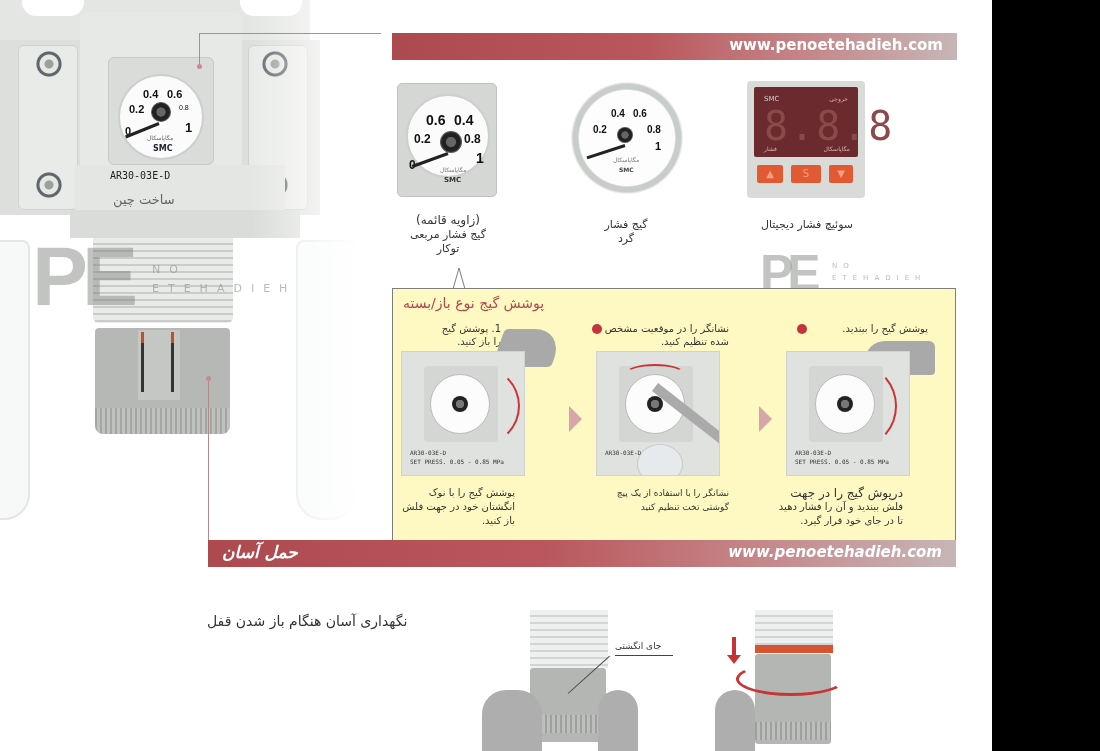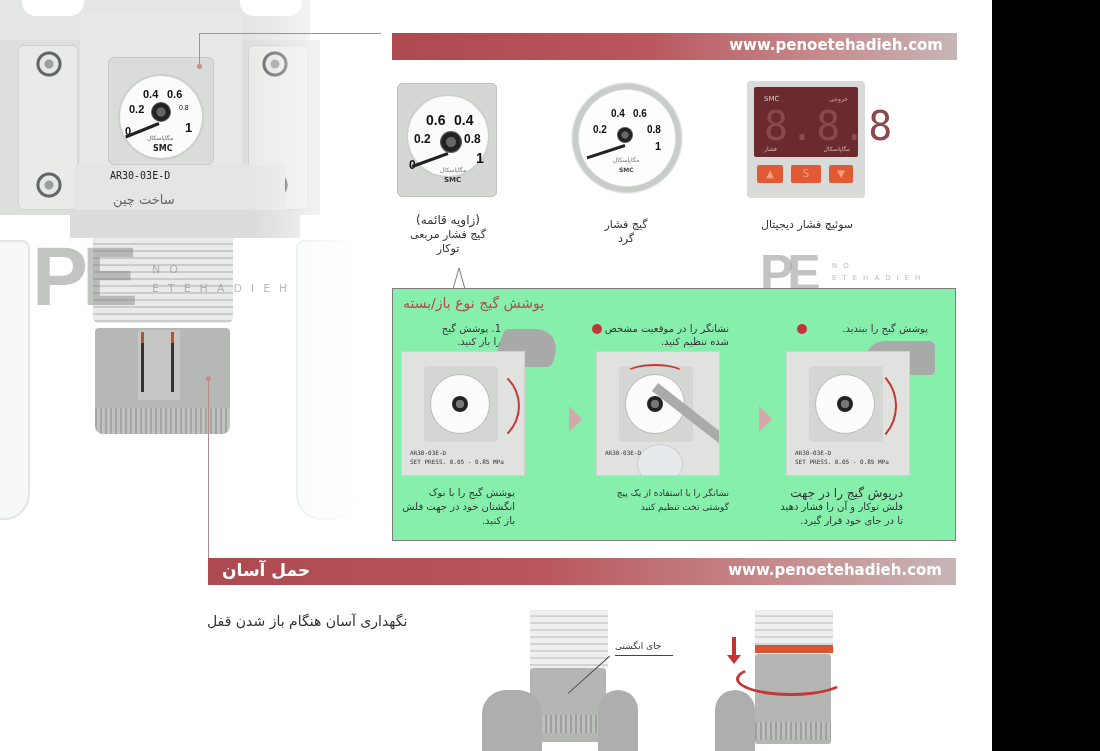--- a/index.html
+++ b/index.html
@@ -52,21 +52,21 @@
 
   .sq-gauge { position: absolute; left: 397px; top: 83px; width: 100px; height: 114px; background: #d4d7d4; border-radius: 5px; border: 1px solid #bfc2bf; }
   .rd-gauge { position: absolute; left: 571px; top: 82px; width: 112px; height: 112px; border-radius: 50%; background: radial-gradient(circle, #fdfdfd 0 60%, #c9cdca 62% 68%, #efefef 70% 80%, #aab0ad 84%); }
   .dig-switch { position: absolute; left: 747px; top: 81px; width: 118px; height: 117px; background: #d8dbd8; border-radius: 4px; }
   .dig-screen { position: absolute; left: 7px; top: 6px; width: 104px; height: 70px; background: #6b2b2e; border-radius: 2px; }
   .dig-seg { position: absolute; top: 16px; font-family: "DejaVu Sans Mono", monospace; font-size: 40px; color: #8a4a4c; letter-spacing: 2px; }
   .dig-btn { position: absolute; top: 84px; height: 18px; background: #e25a34; border-radius: 2px; color: #f2a080; font-size: 10px; text-align: center; line-height: 18px; }
   .dig-brand { position: absolute; left: 10px; top: 8px; font-size: 7px; color: #cfcfcf; }
 
   
-  .cover-box { position: absolute; left: 392px; top: 288px; width: 564px; height: 253px; border: 1px solid #7d7d7d; background: #86efac; }
+  .cover-box { position: absolute; left: 392px; top: 288px; width: 564px; height: 253px; border: 1px solid #7d7d7d; background: #fef9c3; }
   .cover-title { position: absolute; left: 10px; top: 6px; font-size: 14px; color: #b04a50; direction: rtl; }
   .step-text { position: absolute; font-size: 10px; color: #333; direction: rtl; line-height: 13px; text-align: right; }
   .step-badge { display: inline-block; width: 10px; height: 10px; border-radius: 50%; background: #c2353a; vertical-align: middle; }
   .step-img { position: absolute; top: 62px; width: 124px; height: 125px; background: #e0e2df; border: 1px solid #cfd2cf; overflow: hidden; }
   .step-img .sq { position: absolute; left: 22px; top: 14px; width: 74px; height: 76px; background: #d3d6d3; border-radius: 4px; }
   .step-img .face { position: absolute; left: 28px; top: 22px; width: 60px; height: 60px; border-radius: 50%; background: #fcfcfc; border: 1px solid #bbb; }
   .step-img .hub { position: absolute; left: 50px; top: 44px; width: 16px; height: 16px; border-radius: 50%; background: radial-gradient(circle, #777 0 35%, #222 40%); }
   .step-img .lab { position: absolute; left: 8px; top: 96px; font-family: "DejaVu Sans Mono", monospace; font-size: 6px; color: #333; line-height: 9px; }
   .red-arc { position: absolute; border: 2px solid #c93535; border-radius: 50%; }
   .chev { position: absolute; top: 117px; width: 0; height: 0; border-top: 13px solid transparent; border-bottom: 13px solid transparent; border-left: 13px solid #d6a6a8; }
@@ -259,26 +259,26 @@
     <div class="face"></div>
     <div class="hub"></div>
     <div class="red-arc" style="left:40px; top:14px; width:70px; height:80px; border-color:transparent #c93535 transparent transparent;"></div>
     <div class="lab">
       <div>AR30-03E-D</div>
       <div>SET PRESS. 0.05 - 0.85 MPa</div>
     </div>
   </div>
   <div class="step-desc" style="left:380px; width:130px;">
     <div style="font-size:12px;">درپوش گیج را در جهت</div>
-    <div>فلش توکار و آن را فشار دهید</div>
+    <div>فلش ببندید و آن را فشار دهید</div>
     <div>تا در جای خود قرار گیرد.</div>
   </div>
 </div>
 
-<div class="hbar" style="left:208px; top:558px; width:748px;">
+<div class="hbar" style="left:208px; top:540px; width:748px;font-style:italic;">
   <span class="title-fa">حمل آسان</span>
   <span class="url">www.penoetehadieh.com</span>
 </div>
 
 <div class="maint-text">نگهداری آسان هنگام باز شدن قفل</div>
 
 <div class="knob2" style="left:522px; top:610px; height:141px;">
   <div class="k-thread" style="left:8px;"></div>
   <div class="k-body" style="left:8px;"></div>
   <div class="k-ribs" style="left:8px;"></div>

